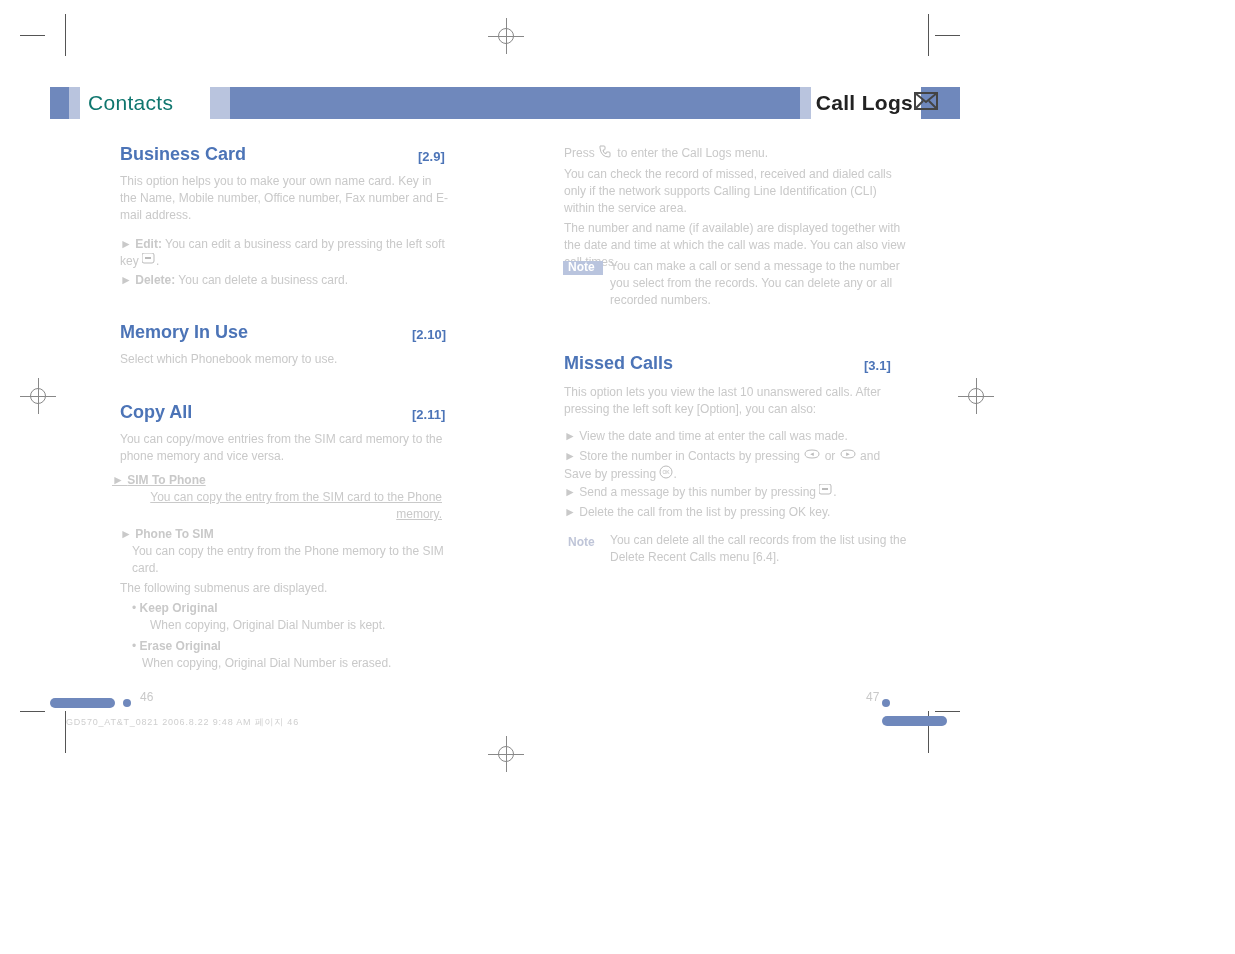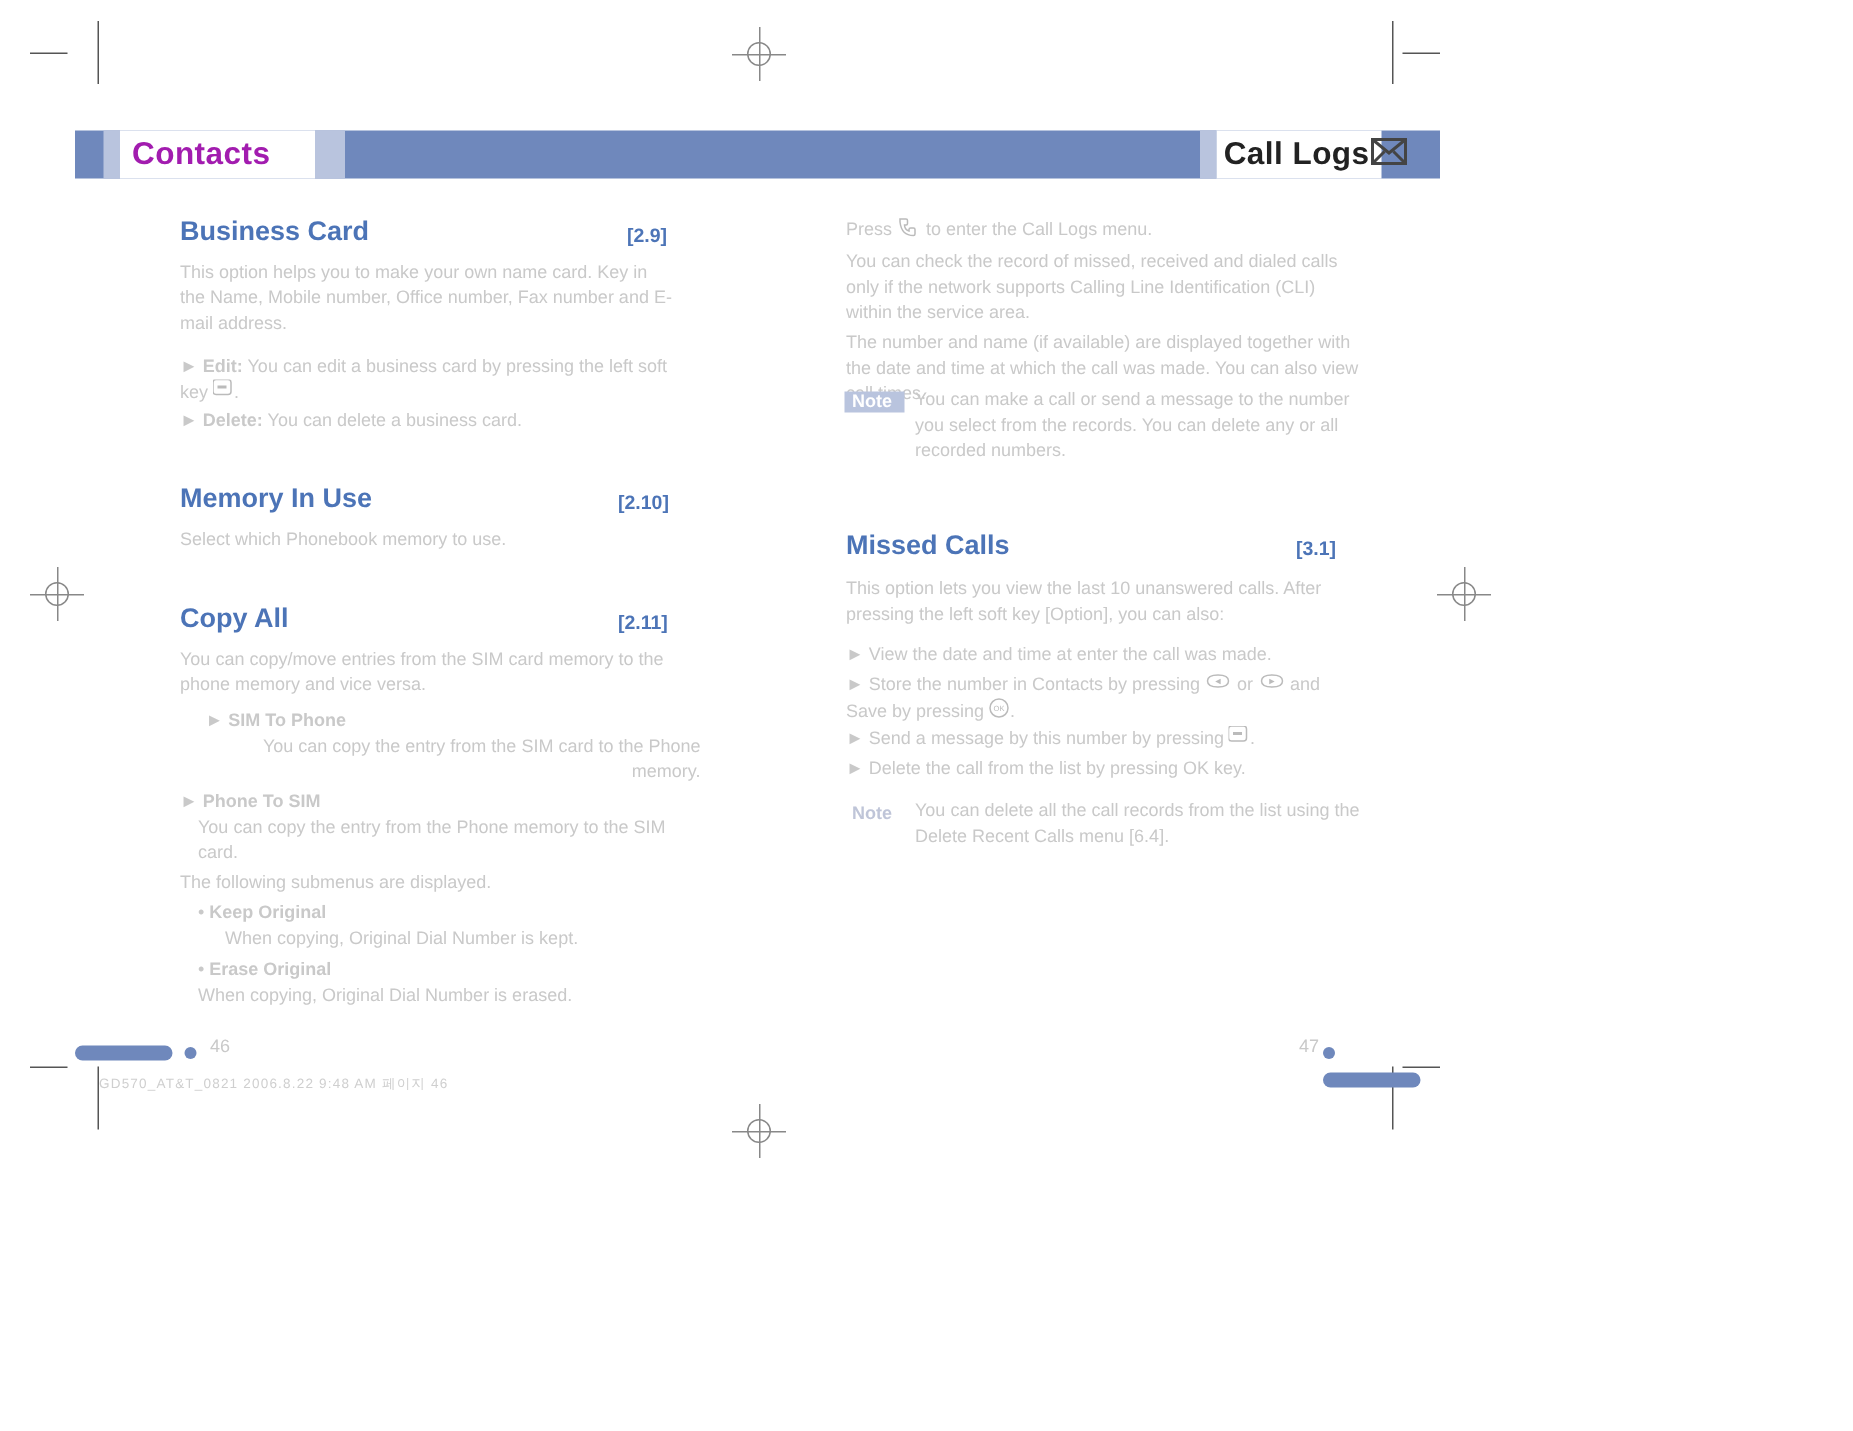--- a/index.html
+++ b/index.html
@@ -30,21 +30,21 @@
   .reg-top   { left:468px; top:4px; }
   .reg-bot   { left:468px; top:722px; }
   .reg-left  { left:0;  top:364px; }
   .reg-right { left:938px; top:364px; }
 
   
   .hdr-bar { position:absolute; left:30px; top:73px; width:910px; height:32px; background:#6f88bc; }
   .hdr-tab { position:absolute; top:73px; height:32px; background:#fff; display:flex; align-items:center; }
   .hdr-left  { left:60px; width:130px; padding-left:8px; }
   .hdr-right { left:791px; width:110px; padding-right:8px; justify-content:flex-end; }
-  .hdr-left-text  { color:#a21caf; font-weight:bold; font-size:21px; letter-spacing:.3px; }
+  .hdr-left-text  { color:#0f766e; font-weight:normal; font-size:21px; letter-spacing:.3px; }
   .hdr-right-text { color:#222; font-weight:bold; font-size:21px; letter-spacing:.3px; }
   .envelope { position:absolute; top:78px; width:24px; height:18px; }
   .envelope.left  { left:62px; }
   .envelope.right { left:894px; }
   .envelope svg { width:24px; height:18px; display:block; }
   .hdr-stub { position:absolute; top:73px; width:11px; height:32px; background:#b9c4de; }
   .hdr-stub.l { left:49px; }
   .hdr-stub.r { left:190px; width:20px; }
   .hdr-stub.rr{ left:780px; width:11px; }
 
@@ -148,36 +148,36 @@
   </div>
 
   <div class="sec-h" style="left:100px; top:308px;">Memory In Use</div>
   <div class="sec-code" style="left:392px; top:313px;">[2.10]</div>
   <div class="p" style="left:100px; top:337px; width:330px;">Select which Phonebook memory to use.</div>
 
   <div class="sec-h" style="left:100px; top:388px;">Copy All</div>
   <div class="sec-code" style="left:392px; top:393px;">[2.11]</div>
   <div class="p" style="left:100px; top:417px; width:330px;">You can copy/move entries from the SIM card memory to the phone memory and vice versa.</div>
 
-  <div class="p" style="left:117px; top:458px; width:330px;">
+  <div class="p" style="left:92px; top:458px; width:330px;text-decoration:underline;">
     ► <b>SIM To Phone</b>
     <div style="margin-left:12px;text-align:right;">You can copy the entry from the SIM card to the Phone memory.</div>
   </div>
   <div class="p" style="left:100px; top:512px; width:330px;">
     ► <b>Phone To SIM</b>
     <div style="margin-left:12px;">You can copy the entry from the Phone memory to the SIM card.</div>
   </div>
   <div class="p" style="left:100px; top:566px; width:330px;">The following submenus are displayed.</div>
   <div class="p" style="left:112px; top:586px; width:318px;">
     • <b>Keep Original</b>
     <div style="margin-left:18px;">When copying, Original Dial Number is kept.</div>
   </div>
   <div class="p" style="left:112px; top:624px; width:318px;">
     • <b>Erase Original</b>
-    <div style="">When copying, Original Dial Number is erased.</div>
+    <div style="margin-left:10px;">When copying, Original Dial Number is erased.</div>
   </div>
 
   <div class="p" style="left:544px; top:130px; width:330px;">
     <span>Press </span>
     <span class="key"><svg width="16" height="14" viewBox="0 0 16 14">
           <path d="M2 2 L6 2 Q7 2 7 3 L7 5 Q7 6 6 6 L5 6 Q5 9 8 10 L8 9 Q8 8 9 8 L11 8 Q12 8 12 9 L12 12 Q12 13 11 13 Q3 13 2 4 Q2 2 2 2 Z" fill="none" stroke="#bbb" stroke-width="1"></path>
         </svg></span>
     <span> to enter the Call Logs menu.</span>
   </div>
   <div class="p" style="left:544px; top:152px; width:345px;">You can check the record of missed, received and dialed calls only if the network supports Calling Line Identification (CLI) within the service area.</div>

